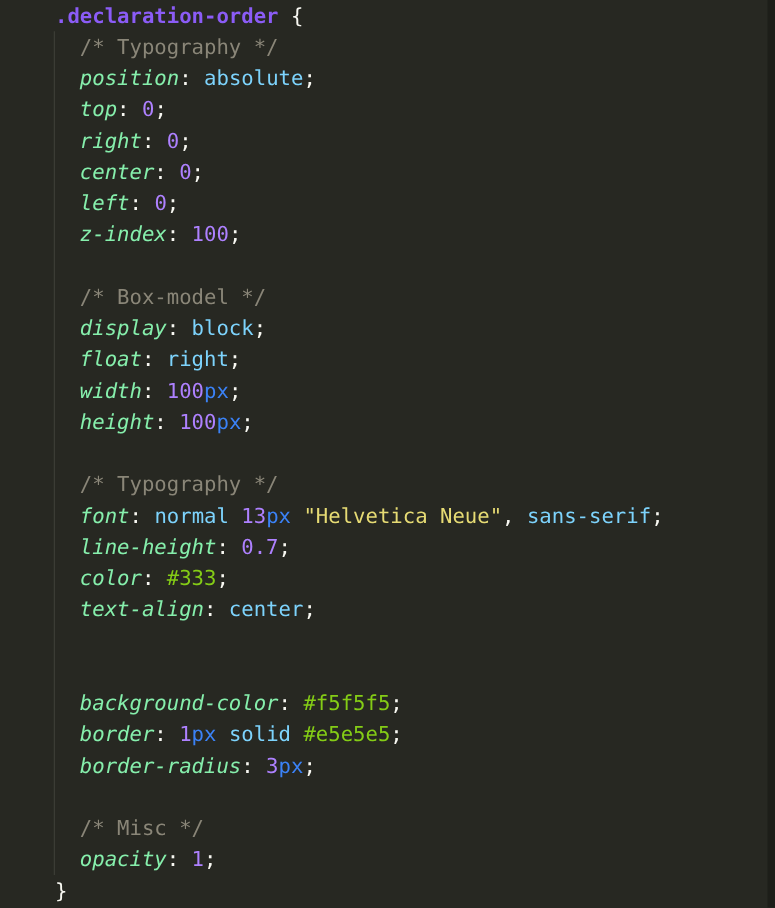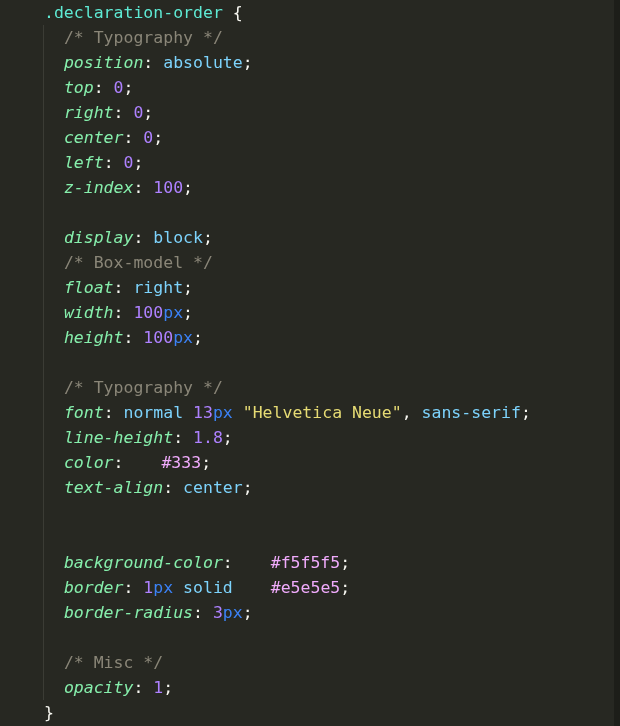--- a/index.html
+++ b/index.html
@@ -50,54 +50,54 @@
     line-height: 25px;
     font-size: 16.5px;
     white-space: pre;
     padding-left: 44px;
     letter-spacing: 0px;
     color: #f8f8f2;
   }
   .line.blank { color: transparent; }
 
   
-  .sel   { color: #5eead4; }
+  .sel   { color: #8b5cf6; font-weight: bold; }
   .punct { color: #f8f8f2; }
   .cmt   { color: #8a8678; }
   .prop  { color: #86efac; font-style: italic; }
   .val   { color: #7dd3fc; }
   .num   { color: #ae81ff; }
   .unit  { color: #3b82f6; }
   .str   { color: #e6db74; }
-  .hex   { color: #f0abfc; margin-left: 28px; }
+  .hex   { color: #84cc16; }
 </style>
 </head>
 <body>
 
 <div id="editor">
   <div id="indent-guide" style="top: 25px; height: 675px;"></div>
   <div id="code">
       <div class="line"><span class="sel">.declaration-order</span><span> </span><span class="punct">{</span></div>
       <div class="line"><span>  </span><span class="cmt">/* Typography */</span></div>
       <div class="line"><span>  </span><span class="prop">position</span><span class="punct">:</span><span> </span><span class="val">absolute</span><span class="punct">;</span></div>
       <div class="line"><span>  </span><span class="prop">top</span><span class="punct">:</span><span> </span><span class="num">0</span><span class="punct">;</span></div>
       <div class="line"><span>  </span><span class="prop">right</span><span class="punct">:</span><span> </span><span class="num">0</span><span class="punct">;</span></div>
       <div class="line"><span>  </span><span class="prop">center</span><span class="punct">:</span><span> </span><span class="num">0</span><span class="punct">;</span></div>
       <div class="line"><span>  </span><span class="prop">left</span><span class="punct">:</span><span> </span><span class="num">0</span><span class="punct">;</span></div>
       <div class="line"><span>  </span><span class="prop">z-index</span><span class="punct">:</span><span> </span><span class="num">100</span><span class="punct">;</span></div>
       <div class="line blank">&nbsp;</div>
+      <div class="line"><span>  </span><span class="cmt">/* Box-model */</span></div>
       <div class="line"><span>  </span><span class="prop">display</span><span class="punct">:</span><span> </span><span class="val">block</span><span class="punct">;</span></div>
-      <div class="line"><span>  </span><span class="cmt">/* Box-model */</span></div>
       <div class="line"><span>  </span><span class="prop">float</span><span class="punct">:</span><span> </span><span class="val">right</span><span class="punct">;</span></div>
       <div class="line"><span>  </span><span class="prop">width</span><span class="punct">:</span><span> </span><span class="num">100</span><span class="unit">px</span><span class="punct">;</span></div>
       <div class="line"><span>  </span><span class="prop">height</span><span class="punct">:</span><span> </span><span class="num">100</span><span class="unit">px</span><span class="punct">;</span></div>
       <div class="line blank">&nbsp;</div>
       <div class="line"><span>  </span><span class="cmt">/* Typography */</span></div>
       <div class="line"><span>  </span><span class="prop">font</span><span class="punct">:</span><span> </span><span class="val">normal</span><span> </span><span class="num">13</span><span class="unit">px</span><span> </span><span class="str">"Helvetica Neue"</span><span class="punct">,</span><span> </span><span class="val">sans-serif</span><span class="punct">;</span></div>
-      <div class="line"><span>  </span><span class="prop">line-height</span><span class="punct">:</span><span> </span><span class="num">1.8</span><span class="punct">;</span></div>
+      <div class="line"><span>  </span><span class="prop">line-height</span><span class="punct">:</span><span> </span><span class="num">0.7</span><span class="punct">;</span></div>
       <div class="line"><span>  </span><span class="prop">color</span><span class="punct">:</span><span> </span><span class="hex">#333</span><span class="punct">;</span></div>
       <div class="line"><span>  </span><span class="prop">text-align</span><span class="punct">:</span><span> </span><span class="val">center</span><span class="punct">;</span></div>
       <div class="line blank">&nbsp;</div>
       <div class="line"><span>  </span></div>
       <div class="line"><span>  </span><span class="prop">background-color</span><span class="punct">:</span><span> </span><span class="hex">#f5f5f5</span><span class="punct">;</span></div>
       <div class="line"><span>  </span><span class="prop">border</span><span class="punct">:</span><span> </span><span class="num">1</span><span class="unit">px</span><span> </span><span class="val">solid</span><span> </span><span class="hex">#e5e5e5</span><span class="punct">;</span></div>
       <div class="line"><span>  </span><span class="prop">border-radius</span><span class="punct">:</span><span> </span><span class="num">3</span><span class="unit">px</span><span class="punct">;</span></div>
       <div class="line blank">&nbsp;</div>
       <div class="line"><span>  </span><span class="cmt">/* Misc */</span></div>
       <div class="line"><span>  </span><span class="prop">opacity</span><span class="punct">:</span><span> </span><span class="num">1</span><span class="punct">;</span></div>

